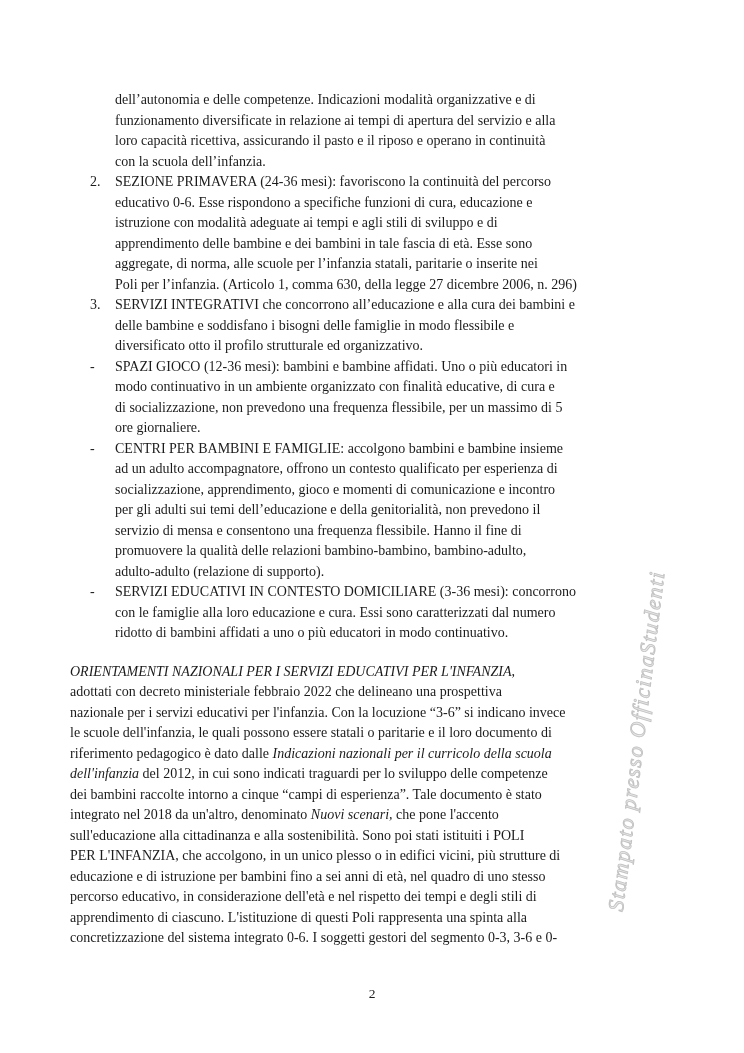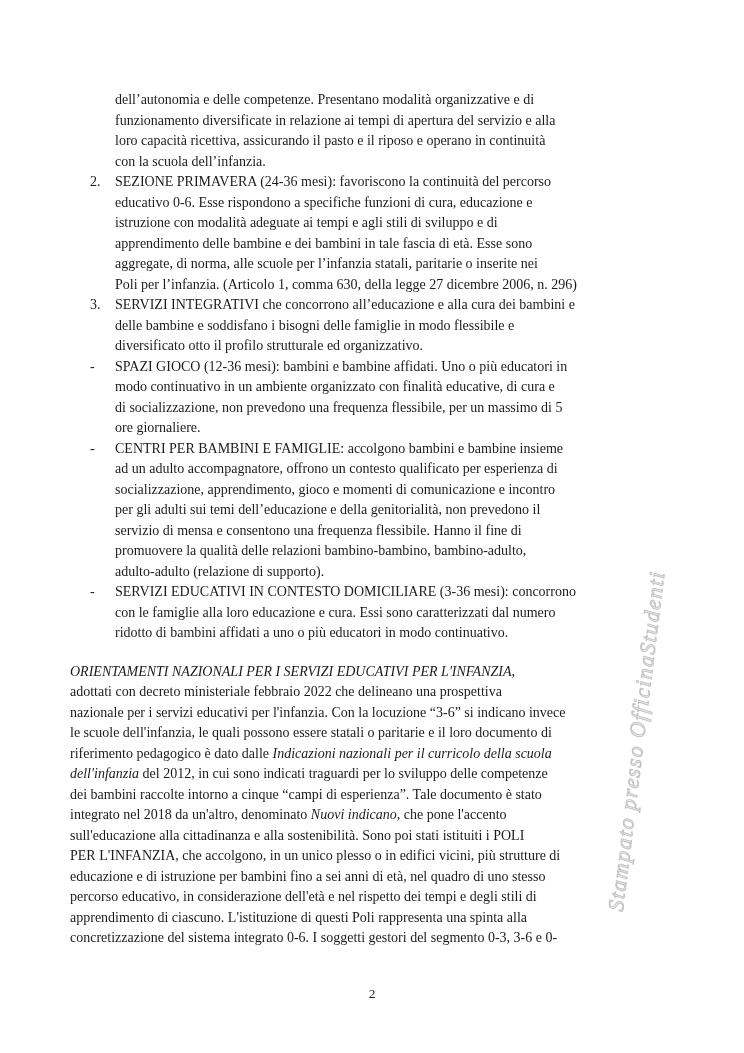--- a/index.html
+++ b/index.html
@@ -68,21 +68,21 @@
 <body>
 
 <div class="page">
 
   <div class="watermark">Stampato presso OfficinaStudenti</div>
 
   <div class="content">
 
     <div class="list-item">
       <span class="marker"></span>
-      <span class="li-text">dell’autonomia e delle competenze. Presentano modalità organizzative e di
+      <span class="li-text">dell’autonomia e delle competenze. Indicazioni modalità organizzative e di
 funzionamento diversificate in relazione ai tempi di apertura del servizio e alla
 loro capacità ricettiva, assicurando il pasto e il riposo e operano in continuità
 con la scuola dell’infanzia.</span>
     </div>
 
     <div class="list-item">
       <span class="marker">2.</span>
       <span class="li-text">SEZIONE PRIMAVERA (24-36 mesi): favoriscono la continuità del percorso
 educativo 0-6. Esse rispondono a specifiche funzioni di cura, educazione e
 istruzione con modalità adeguate ai tempi e agli stili di sviluppo e di
@@ -124,21 +124,21 @@
 ridotto di bambini affidati a uno o più educatori in modo continuativo.</span>
     </div>
 
     <div class="body-paragraph"><span class="it">ORIENTAMENTI NAZIONALI PER I SERVIZI EDUCATIVI PER L'INFANZIA</span><span>,
 adottati con decreto ministeriale febbraio 2022 che delineano una prospettiva
 nazionale per i servizi educativi per l'infanzia. Con la locuzione “3-6” si indicano invece
 le scuole dell'infanzia, le quali possono essere statali o paritarie e il loro documento di
 riferimento pedagogico è dato dalle </span><span class="it">Indicazioni nazionali per il curricolo della scuola
 dell'infanzia</span><span> del 2012, in cui sono indicati traguardi per lo sviluppo delle competenze
 dei bambini raccolte intorno a cinque “campi di esperienza”. Tale documento è stato
-integrato nel 2018 da un'altro, denominato </span><span class="it">Nuovi indicano,</span><span> che pone l'accento
+integrato nel 2018 da un'altro, denominato </span><span class="it">Nuovi scenari,</span><span> che pone l'accento
 sull'educazione alla cittadinanza e alla sostenibilità. Sono poi stati istituiti i POLI
 PER L'INFANZIA, che accolgono, in un unico plesso o in edifici vicini, più strutture di
 educazione e di istruzione per bambini fino a sei anni di età, nel quadro di uno stesso
 percorso educativo, in considerazione dell'età e nel rispetto dei tempi e degli stili di
 apprendimento di ciascuno. L'istituzione di questi Poli rappresenta una spinta alla
 concretizzazione del sistema integrato 0-6. I soggetti gestori del segmento 0-3, 3-6 e 0-</span></div>
 
   </div>
 
   <div class="footer">

